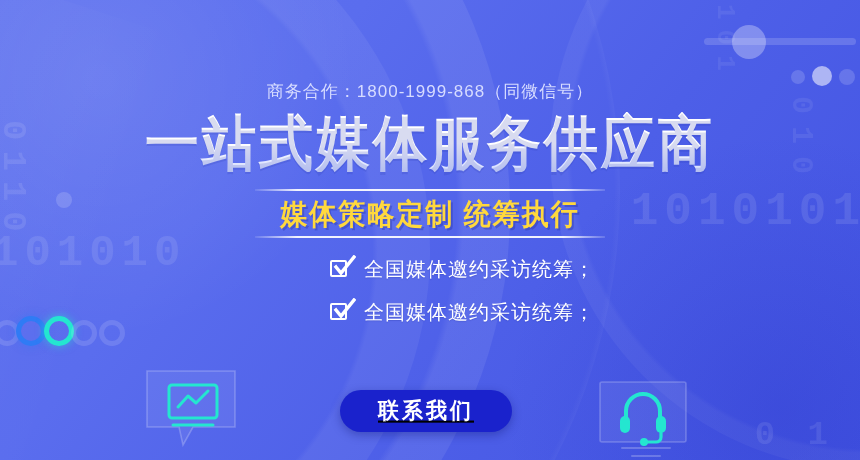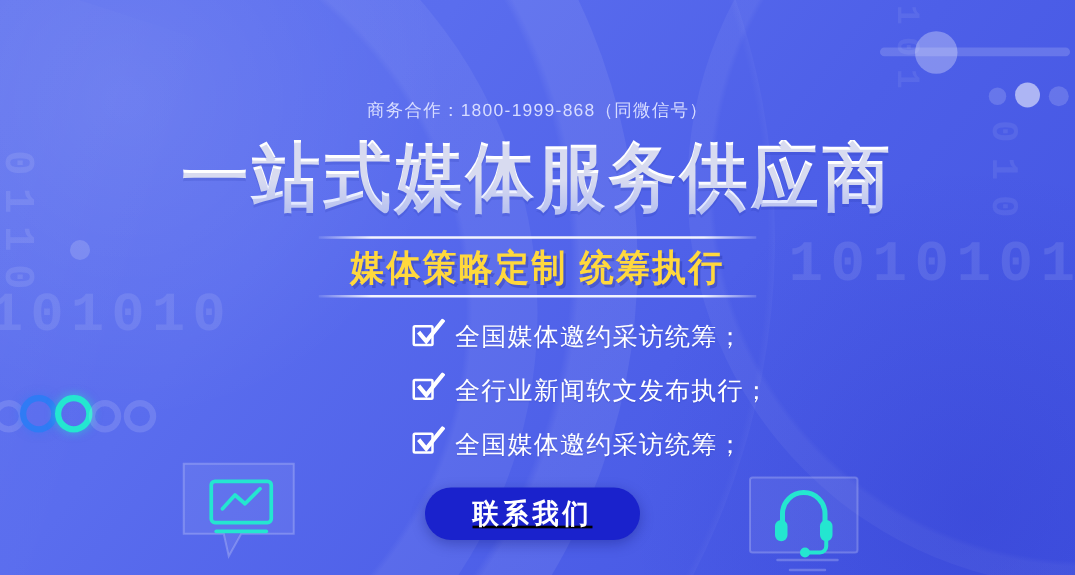--- a/index.html
+++ b/index.html
@@ -54,21 +54,21 @@
   .dot.bright{background:rgba(255,255,255,0.55);}
 
   .slider-line{position:absolute;height:7px;border-radius:4px;background:rgba(255,255,255,0.16);}
   .slider-knob{position:absolute;width:34px;height:34px;border-radius:50%;background:rgba(255,255,255,0.30);}
 
   
   .content{position:absolute;inset:0;}
 
   .phone-line{
     position:absolute;top:80px;left:0;width:860px;text-align:center;
-    font-size:14px;color:#d7dcff;letter-spacing:1px;font-weight:400;
+    font-size:17px;color:#d7dcff;letter-spacing:1px;font-weight:400;
   }
 
   .headline{
     position:absolute;top:112px;left:0;width:860px;text-align:center;
     font-size:54px;font-weight:700;letter-spacing:3px;line-height:1;
     color:#ffffff;
     background:linear-gradient(180deg,#ffffff 0%,#ffffff 52%,#d3dcff 100%);
     -webkit-background-clip:text;background-clip:text;
     -webkit-text-fill-color:transparent;
     text-shadow:0 2px 0 rgba(40,55,170,0.18);
@@ -123,20 +123,21 @@
   <div class="arc arc-c"></div>
   <div class="arc arc-d"></div>
   <div class="glow-tl"></div>
   <div class="glow-br"></div>
   <div class="diag"></div>
 
   <div class="binary bin-left-v">0110</div>
   <div class="binary bin-left-h">101010</div>
   <div class="binary bin-right-h">1010101</div>
   <div class="binary bin-right-v">010</div>
+  <div class="binary bin-bot-r">0 1</div>
   <div class="binary bin-top-r">101</div>
 
   <div>
     <div class="ring dim" style="left:-6px;top:320px;width:26px;height:26px;"></div>
     <div class="ring blue" style="left:16px;top:316px;width:30px;height:30px;"></div>
     <div class="ring cyan" style="left:44px;top:316px;width:30px;height:30px;"></div>
     <div class="ring dim" style="left:71px;top:320px;width:26px;height:26px;"></div>
     <div class="ring dim" style="left:99px;top:320px;width:26px;height:26px;"></div>
   </div>
 
@@ -189,29 +190,20 @@
       <div class="bullet">
         <span class="chk">
           <span class="box"></span>
           <svg class="tick" width="24" height="24" viewBox="0 0 24 24" fill="none">
             <path d="M4 12 L9 18 L22 2" stroke="#ffffff" stroke-width="3.4" stroke-linecap="square" stroke-linejoin="miter" fill="none"></path>
           </svg>
         </span>
         <span class="txt">全国媒体邀约采访统筹；</span>
       </div>
 
-      <div class="bullet">
-        <span class="chk">
-          <span class="box"></span>
-          <svg class="tick" width="24" height="24" viewBox="0 0 24 24" fill="none">
-            <path d="M4 12 L9 18 L22 2" stroke="#ffffff" stroke-width="3.4" stroke-linecap="square" stroke-linejoin="miter" fill="none"></path>
-          </svg>
-        </span>
-        <span class="txt">全行业新闻软文发布执行；</span>
-      </div>
 
       <div class="bullet">
         <span class="chk">
           <span class="box"></span>
           <svg class="tick" width="24" height="24" viewBox="0 0 24 24" fill="none">
             <path d="M4 12 L9 18 L22 2" stroke="#ffffff" stroke-width="3.4" stroke-linecap="square" stroke-linejoin="miter" fill="none"></path>
           </svg>
         </span>
         <span class="txt">全国媒体邀约采访统筹；</span>
       </div>

